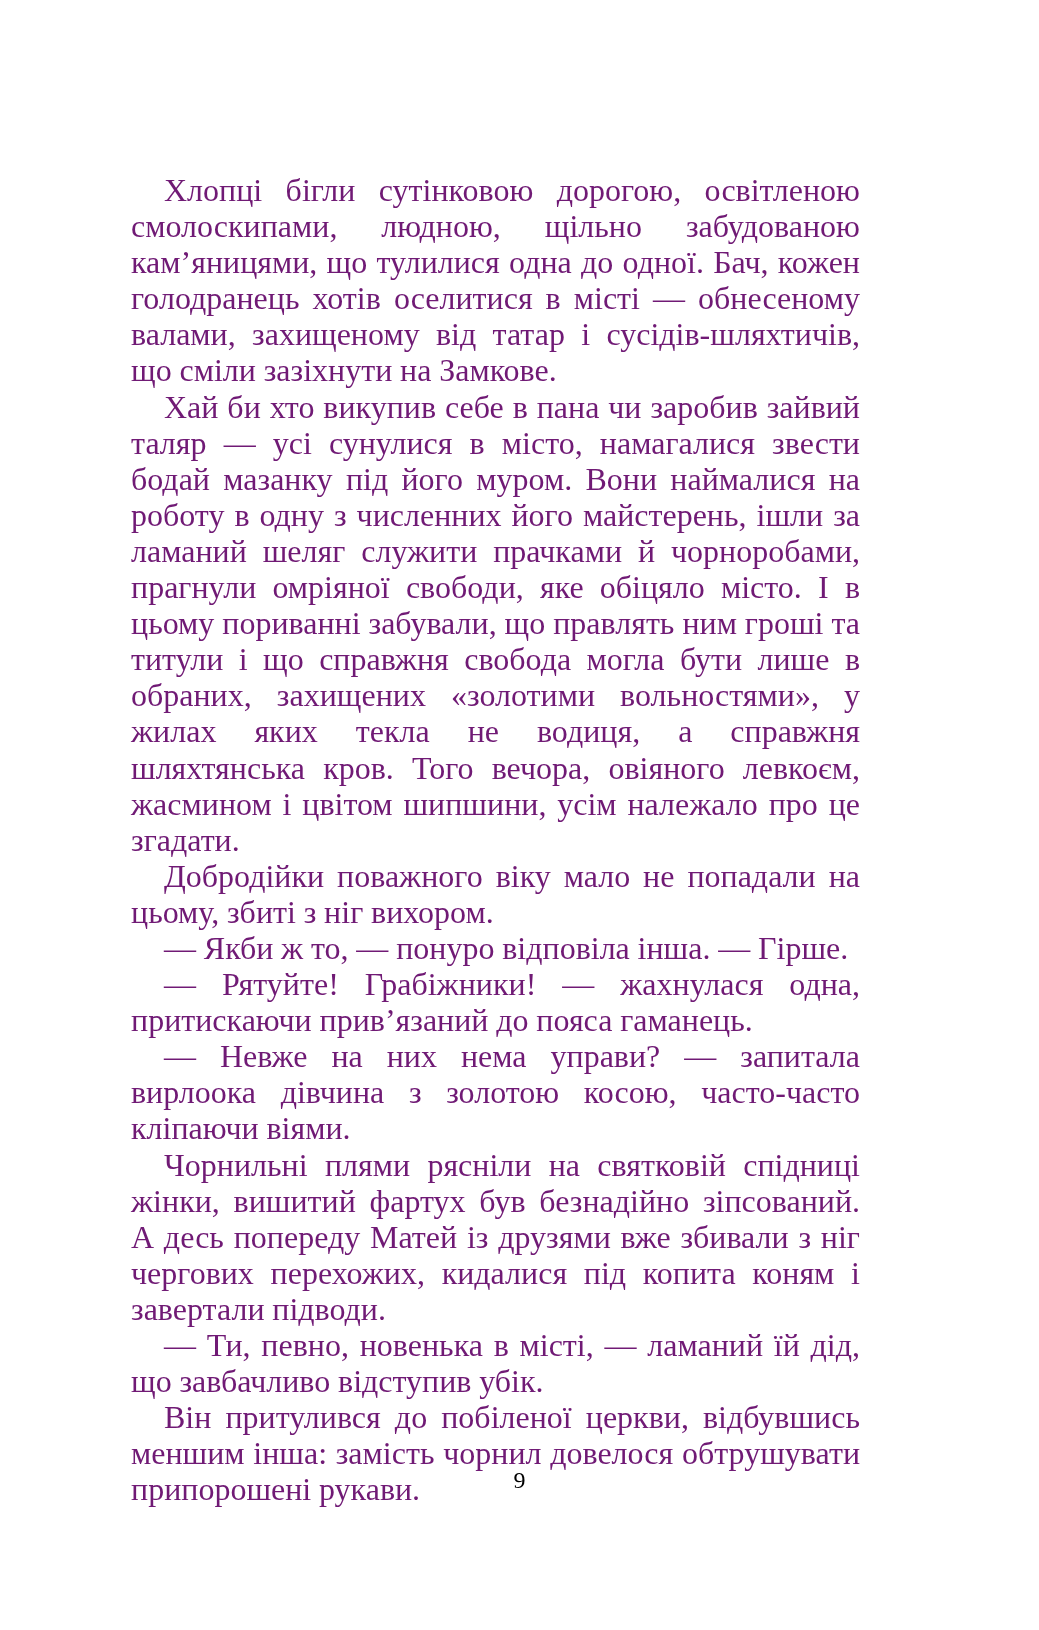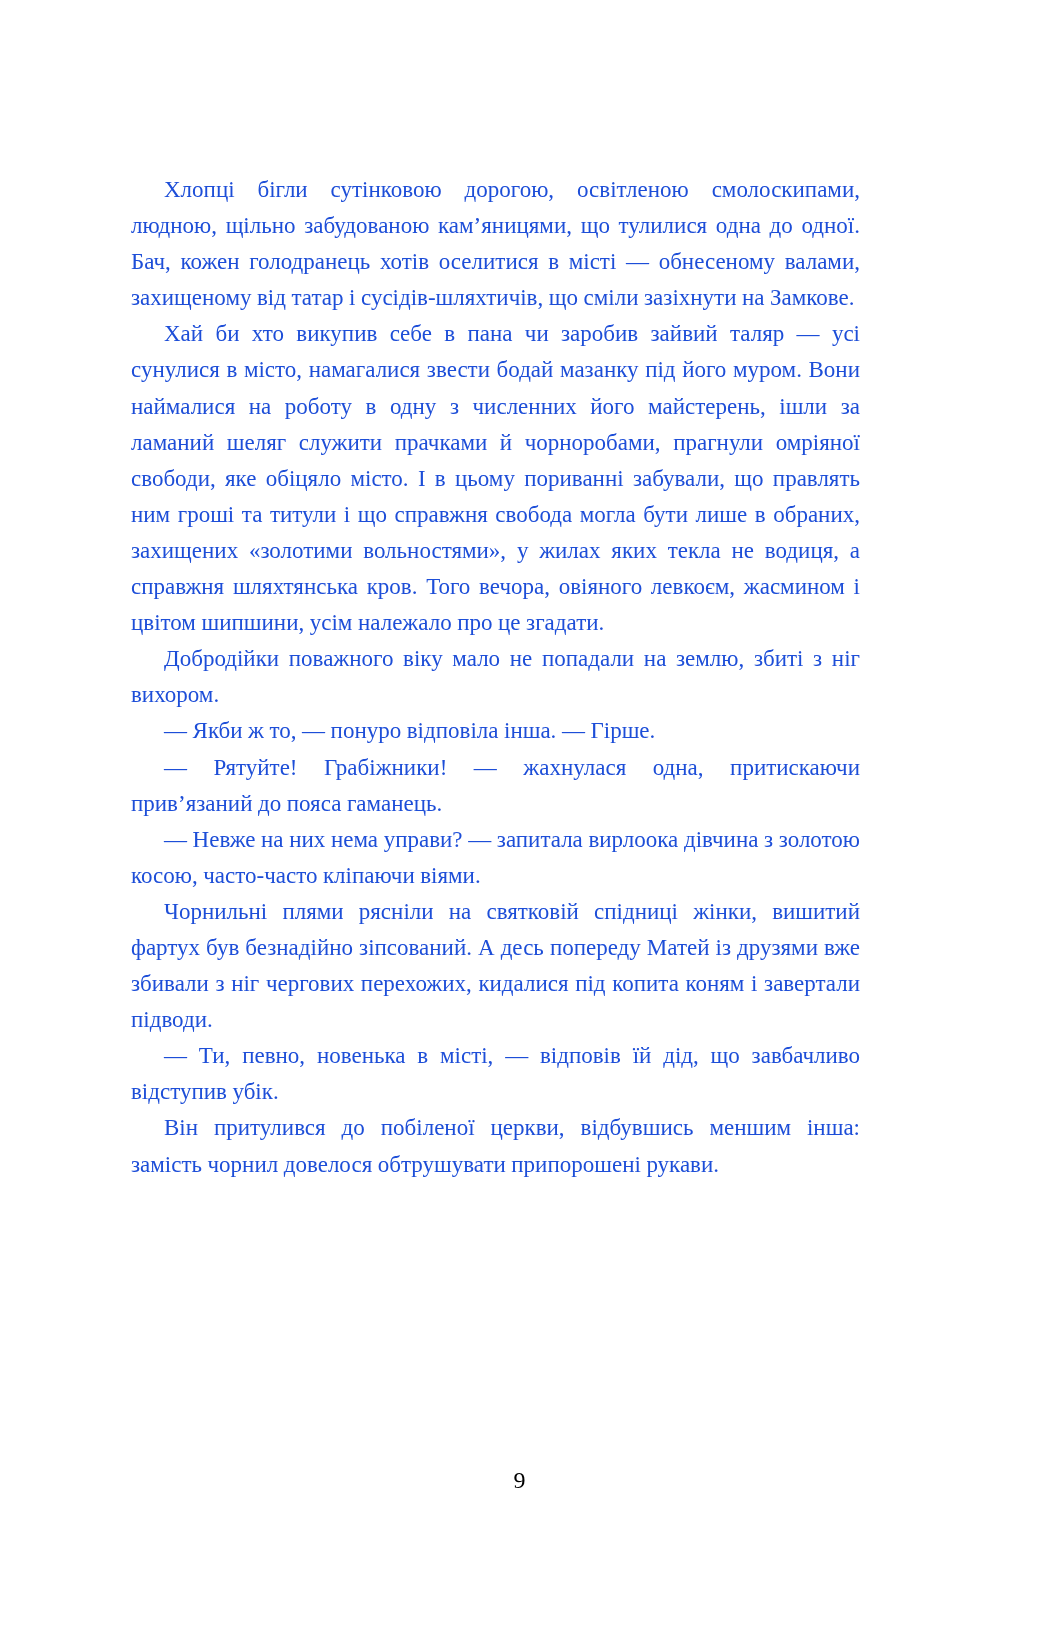--- a/index.html
+++ b/index.html
@@ -18,23 +18,23 @@
     overflow: hidden;
     box-sizing: border-box;
   }
 
   .text-block {
     position: absolute;
     left: 131px;
     top: 172px;
     width: 729px;
     font-family: "Liberation Serif", "DejaVu Serif", serif;
-    font-size: 23px;
+    font-size: 32px;
     line-height: 36.1px;
-    color: #1d4ed8;
+    color: #701a75;
     text-align: justify;
     text-justify: inter-word;
     -webkit-hyphens: none;
     hyphens: none;
     word-spacing: -0.2px;
     letter-spacing: 0px;
   }
 
   .text-block p {
     margin: 0;
@@ -61,24 +61,24 @@
   }
 </style>
 </head>
 <body>
 
 <div class="page">
 
   <div class="text-block">
     <p>Хлопці бігли сутінковою дорогою, освітленою смолоскипами, людною, щільно забудованою кам’яницями, що тулилися одна до одної. Бач, кожен голодранець хотів оселитися в місті — обнесеному валами, захищеному від татар і сусідів-шляхтичів, що сміли зазіхнути на Замкове.</p>
     <p>Хай би хто викупив себе в пана чи заробив зайвий таляр — усі сунулися в місто, намагалися звести бодай мазанку під його муром. Вони наймалися на роботу в одну з численних його майстерень, ішли за ламаний шеляг служити прачками й чорноробами, прагнули омріяної свободи, яке обіцяло місто. І в цьому пориванні забували, що правлять ним гроші та титули і що справжня свобода могла бути лише в обраних, захищених «золотими вольностями», у жилах яких текла не водиця, а справжня шляхтянська кров. Того вечора, овіяного левкоєм, жасмином і цвітом шипшини, усім належало про це згадати.</p>
-    <p>Добродійки поважного віку мало не попадали на землю, збиті з ніг вихором.</p>
+    <p>Добродійки поважного віку мало не попадали на цьому, збиті з ніг вихором.</p>
     <p>— Якби ж то, — понуро відповіла інша. — Гірше.</p>
     <p>— Рятуйте! Грабіжники! — жахнулася одна, притискаючи прив’язаний до пояса гаманець.</p>
     <p>— Невже на них нема управи? — запитала вирлоока дівчина з золотою косою, часто-часто кліпаючи віями.</p>
     <p>Чорнильні плями рясніли на святковій спідниці жінки, вишитий фартух був безнадійно зіпсований. А десь попереду Матей із друзями вже збивали з ніг чергових перехожих, кидалися під копита коням і завертали підводи.</p>
-    <p>— Ти, певно, новенька в місті, — відповів їй дід, що завбачливо відступив убік.</p>
+    <p>— Ти, певно, новенька в місті, — ламаний їй дід, що завбачливо відступив убік.</p>
     <p>Він притулився до побіленої церкви, відбувшись меншим інша: замість чорнил довелося обтрушувати припорошені рукави.</p>
   </div>
 
   <div class="folio">9</div>
 
 </div>
 
 </body></html>

